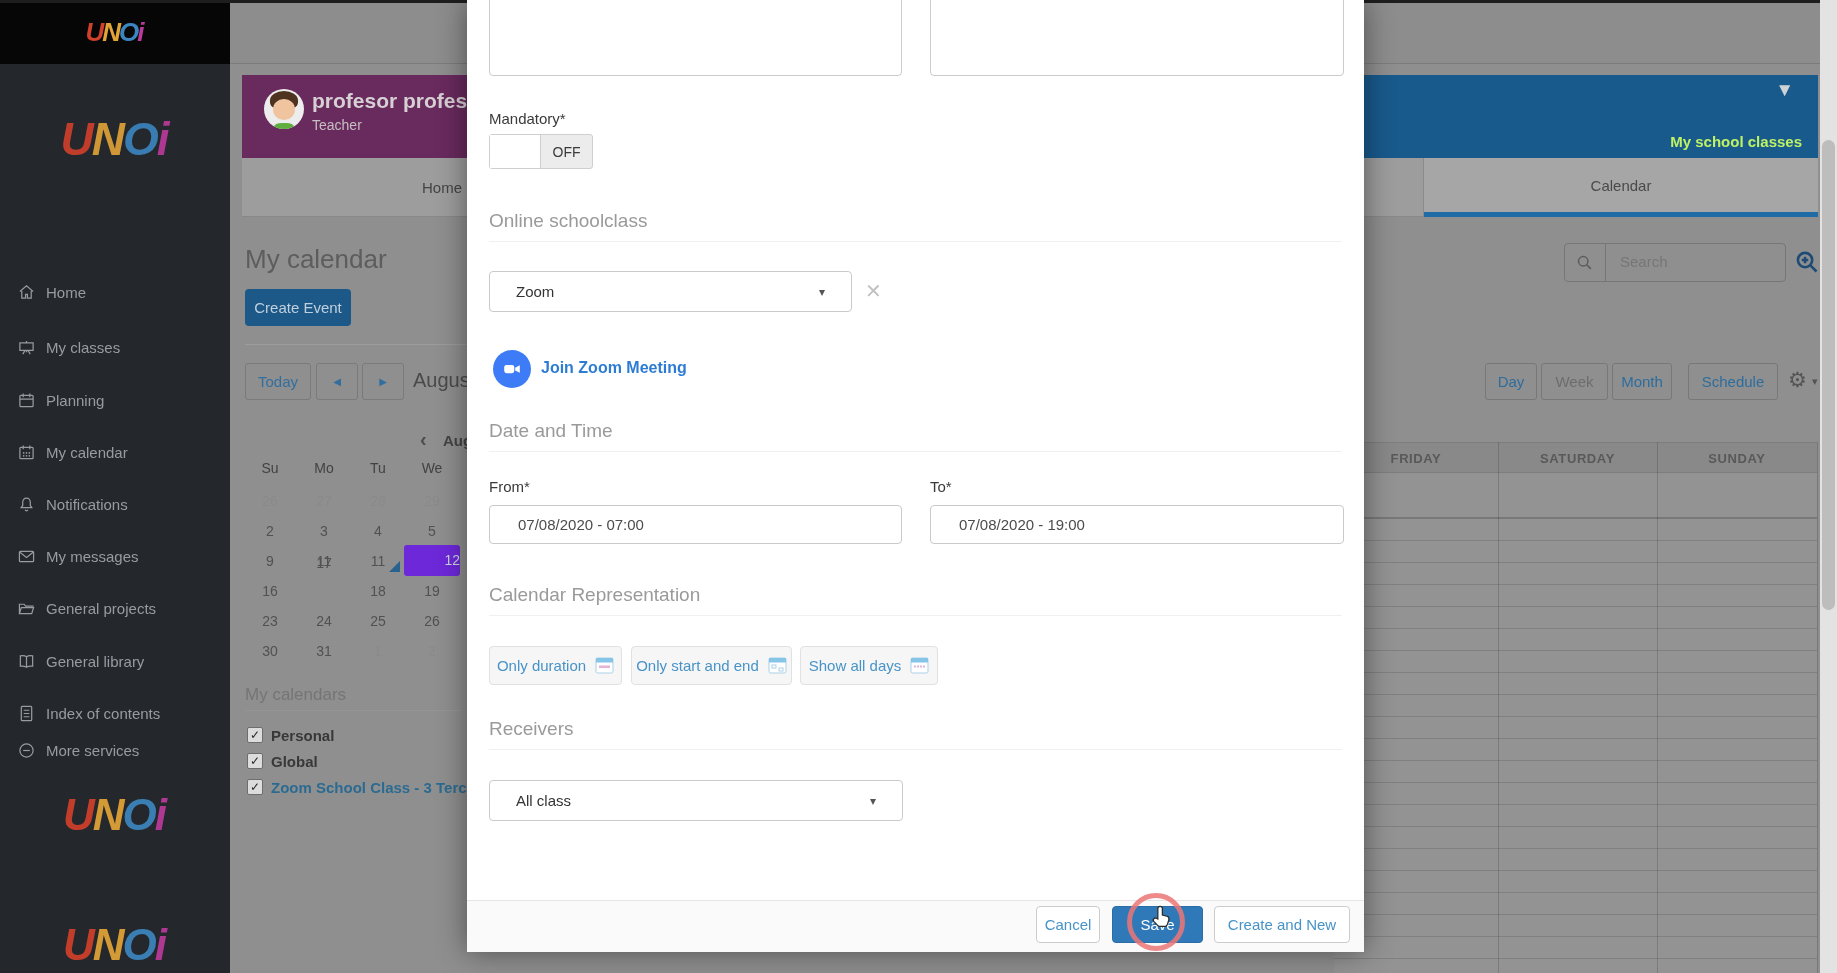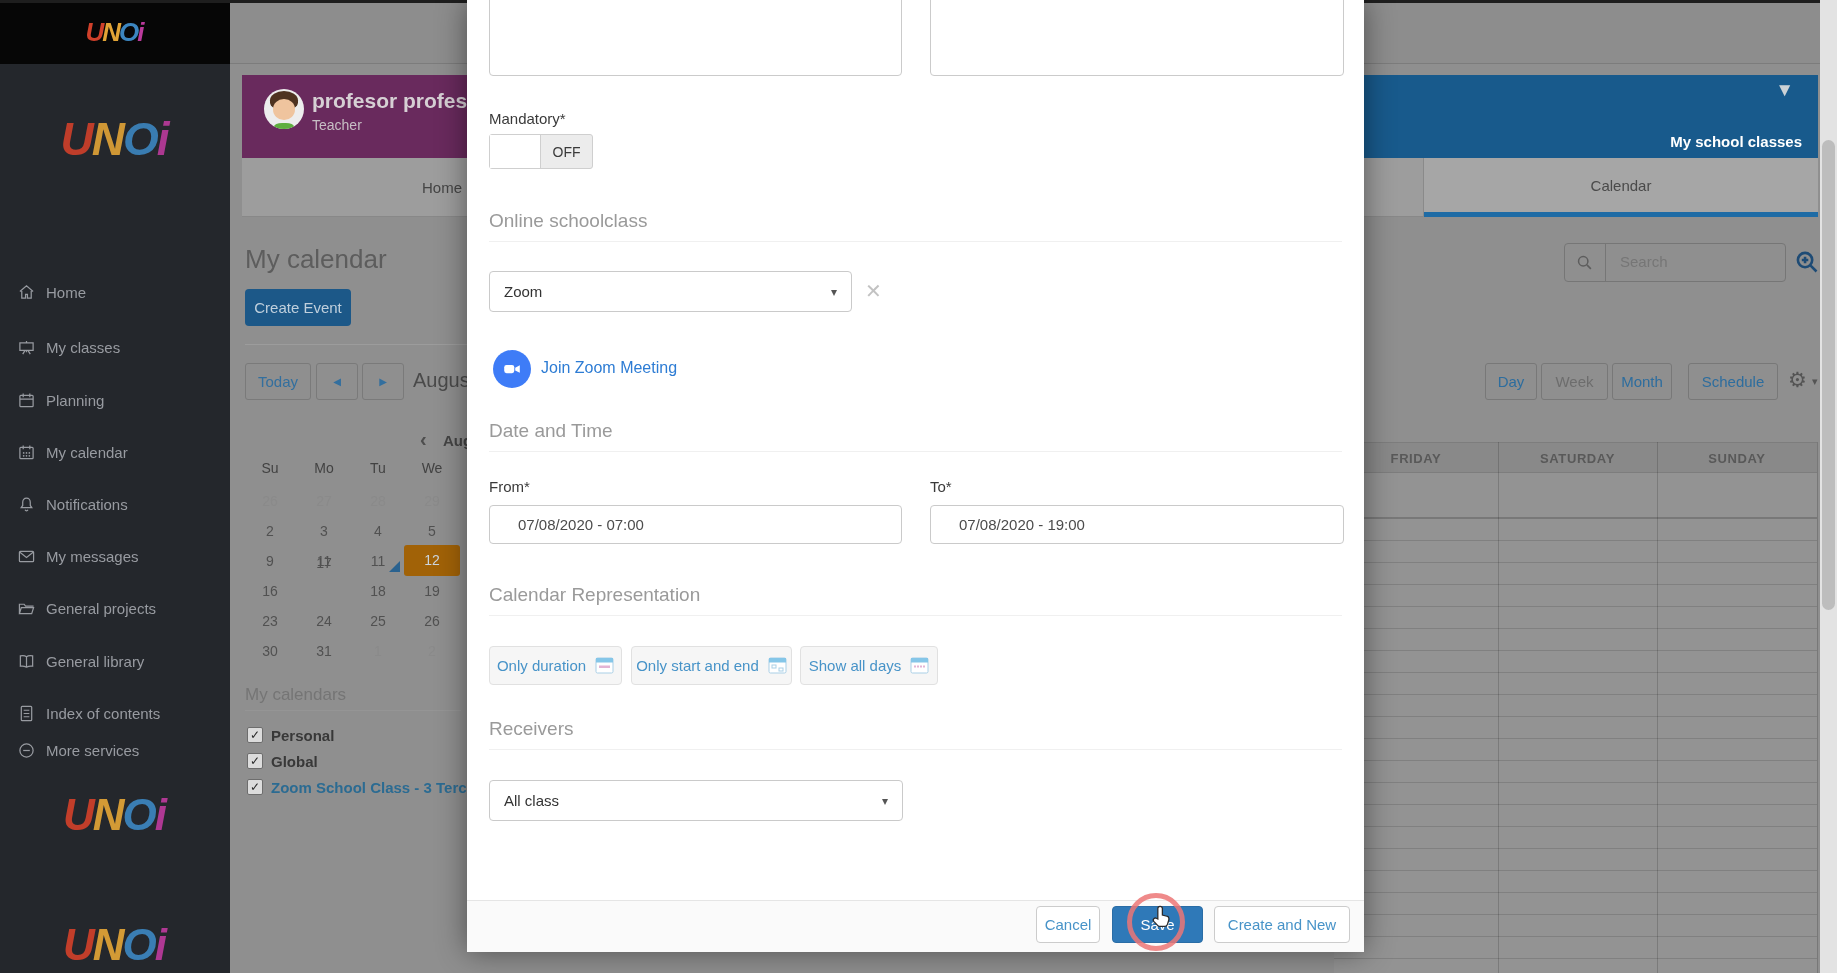--- a/index.html
+++ b/index.html
@@ -30,21 +30,21 @@
   .avatar .collar{position:absolute;left:25%;bottom:-6%;width:50%;height:22%;background:#5fae3f;border-radius:40% 40% 0 0}
   .hname{font-size:15px;color:#34759f;line-height:17px}
   .hrole{font-size:13px;color:#555;line-height:15px}
 
   
   .banner-purple{left:242px;top:75px;width:561px;height:83px;background:#692a5d}
   .banner-blue{left:803px;top:75px;width:1015px;height:83px;background:#185a8c}
   .bname{font-size:21px;color:#d6d0d4;font-weight:bold}
   .brole{font-size:14px;color:#c7bec4}
   .bcaret{color:#ccd2d6;font-size:19px}
-  .bclasses{font-size:15px;font-weight:bold;color:#ffffff}
+  .bclasses{font-size:15px;font-weight:bold;color:#bef264}
 
   
   .tabbar{left:242px;top:158px;width:1576px;height:59px;background:#9d9d9d;border-bottom:1px solid #888}
   .tab-home{left:352px;top:158px;width:180px;height:59px;line-height:59px;text-align:center;color:#454545;font-size:15px;cursor:pointer}
   .tabdiv{left:1423px;top:158px;width:1px;height:59px;background:#8a8a8a}
   .tab-active{left:1424px;top:158px;width:394px;height:59px;background:#a6a6a6;border-bottom:5px solid #1e6ba5;
     line-height:55px;text-align:center;color:#4a4a4a;font-size:15px;cursor:pointer}
 
   
   .page-title{left:245px;top:244px;font-size:26px;color:#5d5d5d}
@@ -52,22 +52,22 @@
     color:#c0d0dd;font-size:15px;display:flex;align-items:center;justify-content:center;cursor:pointer}
   .hline{left:245px;top:344px;width:222px;height:1px;background:#9c9c9c}
   .tbtn{top:363px;height:37px;border:1px solid #7a7a7a;border-radius:3px;color:#336f9e;font-size:15px;
     display:flex;align-items:center;justify-content:center;cursor:pointer}
   .month-label{left:413px;top:369px;font-size:20px;color:#4a4a4a}
   .mc-prev{left:420px;top:428px;font-size:20px;font-weight:bold;color:#4e4e4e;cursor:pointer}
   .mc-title{left:443px;top:432px;font-size:15px;font-weight:bold;color:#444}
   .mc-dh{top:460px;width:36px;text-align:center;font-size:14px;font-weight:normal;color:#424242}
   .mc-cell{width:36px;height:30px;line-height:30px;text-align:center;font-size:14px;color:#515151;cursor:pointer}
   .mc-cell.muted{color:#8a8a8a}
-  .mc-sel{left:404px;top:545px;width:56px;height:31px;background:#a16207;border-radius:3px;
-    color:#ccd5de;font-size:14px;line-height:31px;text-align:center;cursor:pointer}
+  .mc-sel{left:404px;top:545px;width:56px;height:31px;background:#6d28d9;border-radius:3px;
+    color:#ccd5de;font-size:14px;line-height:31px;text-align:right;cursor:pointer}
   .mc-marker{left:389px;top:561px;width:0;height:0;border-bottom:11px solid #2a628f;border-left:11px solid transparent}
   .mycal-h{left:245px;top:685px;font-size:17px;color:#757575}
   .mycal-line{left:245px;top:710px;width:216px;height:1px;background:#959595}
   .chk{width:16px;height:16px;background:#dcdcdc;border:1px solid #6d6d6d;border-radius:2px;
     font-size:12px;line-height:14px;text-align:center;color:#2c2c2c;cursor:pointer}
   .cal-lbl{font-size:15px;font-weight:bold;color:#383838}
 
   
   .searchbox{left:1564px;top:243px;width:222px;height:39px;border:1px solid #767676;border-radius:4px}
   .search-icn{left:1564px;top:243px;width:42px;height:39px;border-right:1px solid #767676;display:flex;
@@ -99,26 +99,26 @@
     font-family:"Liberation Sans",sans-serif;outline:none}
   .mta::placeholder{color:#9e9e9e}
   .mlabel{font-size:15px;color:#3a3a3a}
   .toggle{left:22px;top:134px;width:104px;height:35px;border:1px solid #cfcfcf;border-radius:3px;
     background:#ececec;display:flex;cursor:pointer}
   .toggle .knob{width:51px;background:#fff;border-right:1px solid #cfcfcf}
   .toggle .state{flex:1;display:flex;align-items:center;justify-content:center;font-size:14px;color:#3a3a3a}
   .mh{font-size:19px;color:#9a9a9a}
   .mdiv{left:22px;width:853px;height:1px;background:#f0f0f0}
   .msel{border:1px solid #cacaca;border-radius:4px;height:41px;display:flex;align-items:center;
-    padding:0 14px;font-size:15px;color:#333;cursor:pointer}
+    padding:0 26px;font-size:15px;color:#333;cursor:pointer}
   .msel .car{margin-left:auto;color:#555;font-size:12px}
   .clearx{left:398px;top:279px;font-size:20px;color:#c2c2c2;cursor:pointer}
   .zcircle{left:26px;top:350px;width:38px;height:38px;border-radius:50%;background:#3e7cf7;
     display:flex;align-items:center;justify-content:center;cursor:pointer}
-  .zlink{left:74px;top:359px;font-size:16px;font-weight:normal;color:#2d7cd4;cursor:pointer}
+  .zlink{left:74px;top:359px;font-size:16px;font-weight:bold;color:#2d7cd4;cursor:pointer}
   .minput{border:1px solid #cacaca;border-radius:4px;height:39px;display:flex;align-items:center;
     padding:0 28px;font-size:15px;color:#4c4c4c;cursor:text}
   .repbtn{top:646px;height:39px;background:#f6f6f6;border:1px solid #e1e1e1;border-radius:4px;
     display:flex;align-items:center;justify-content:center;gap:9px;font-size:15px;color:#4793c8;cursor:pointer}
   .mfooter{left:0;top:900px;width:897px;height:52px;background:#fafafa;border-top:1px solid #e5e5e5}
   .fbtn{top:906px;height:37px;border-radius:4px;font-size:15px;display:flex;align-items:center;
     justify-content:center;cursor:pointer}
   .fbtn.light{background:#fff;border:1px solid #ccc;color:#4793c8}
   .fbtn.primary{background:#2f79b8;border:1px solid #2a6da6;color:#fff}
   .click-ring{left:660px;top:893px;width:58px;height:58px;border:5px solid rgba(236,118,118,.85);

